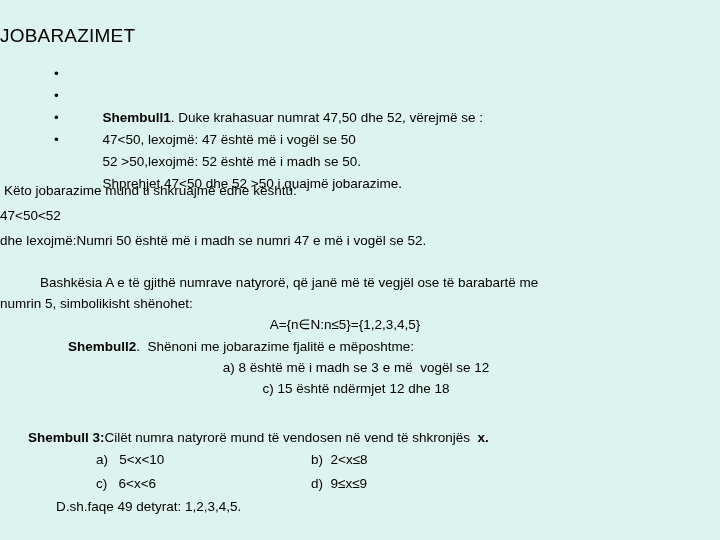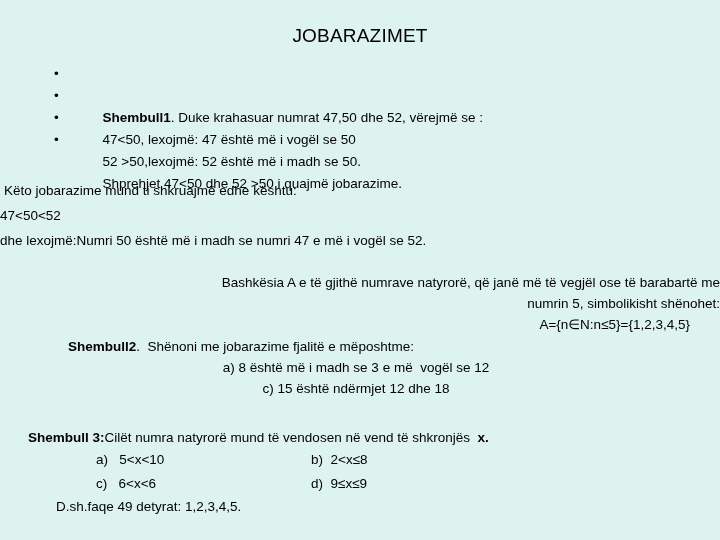--- a/index.html
+++ b/index.html
@@ -20,21 +20,20 @@
     height: 540px;
     box-sizing: border-box;
   }
 
   
   .slide-title {
     position: absolute;
     top: 24px;
     left: 0;
     width: 720px;
-    text-align: center;
     font-size: 19px;
     line-height: 24px;
     letter-spacing: 0.2px;
     white-space: pre;
   }
 
   
   .bullet-block {
     position: absolute;
     top: 63px;
@@ -82,21 +81,20 @@
   .para-block {
     position: absolute;
     top: 272px;
     left: 0;
     width: 720px;
     font-size: 13.5px;
     line-height: 21px;
   }
   .para-block .line {
     white-space: pre;
-    text-align: right;
   }
   .ln-left {
     padding-left: 40px;
   }
   .ln-ind {
   }
   .ln-center {
     text-align: center;
     padding-right: 30px;
   }

